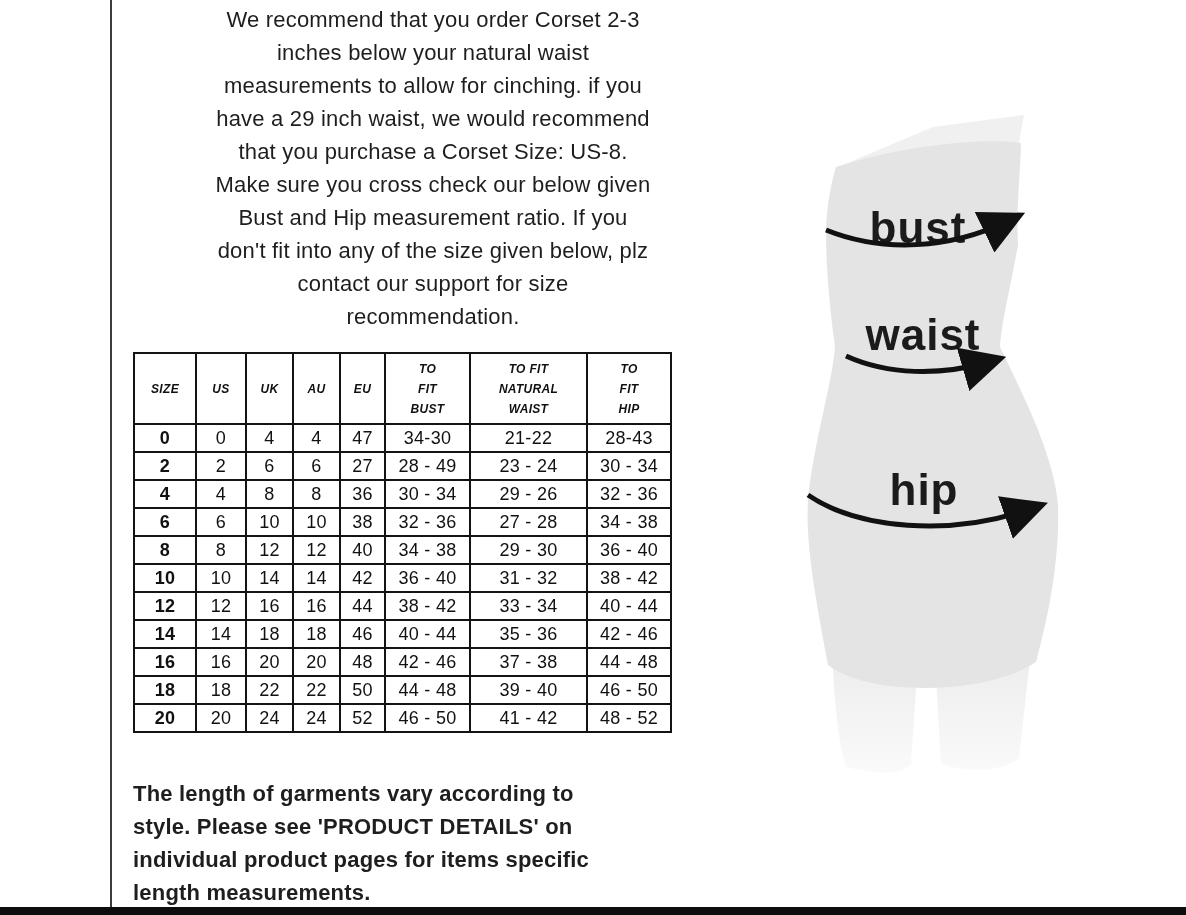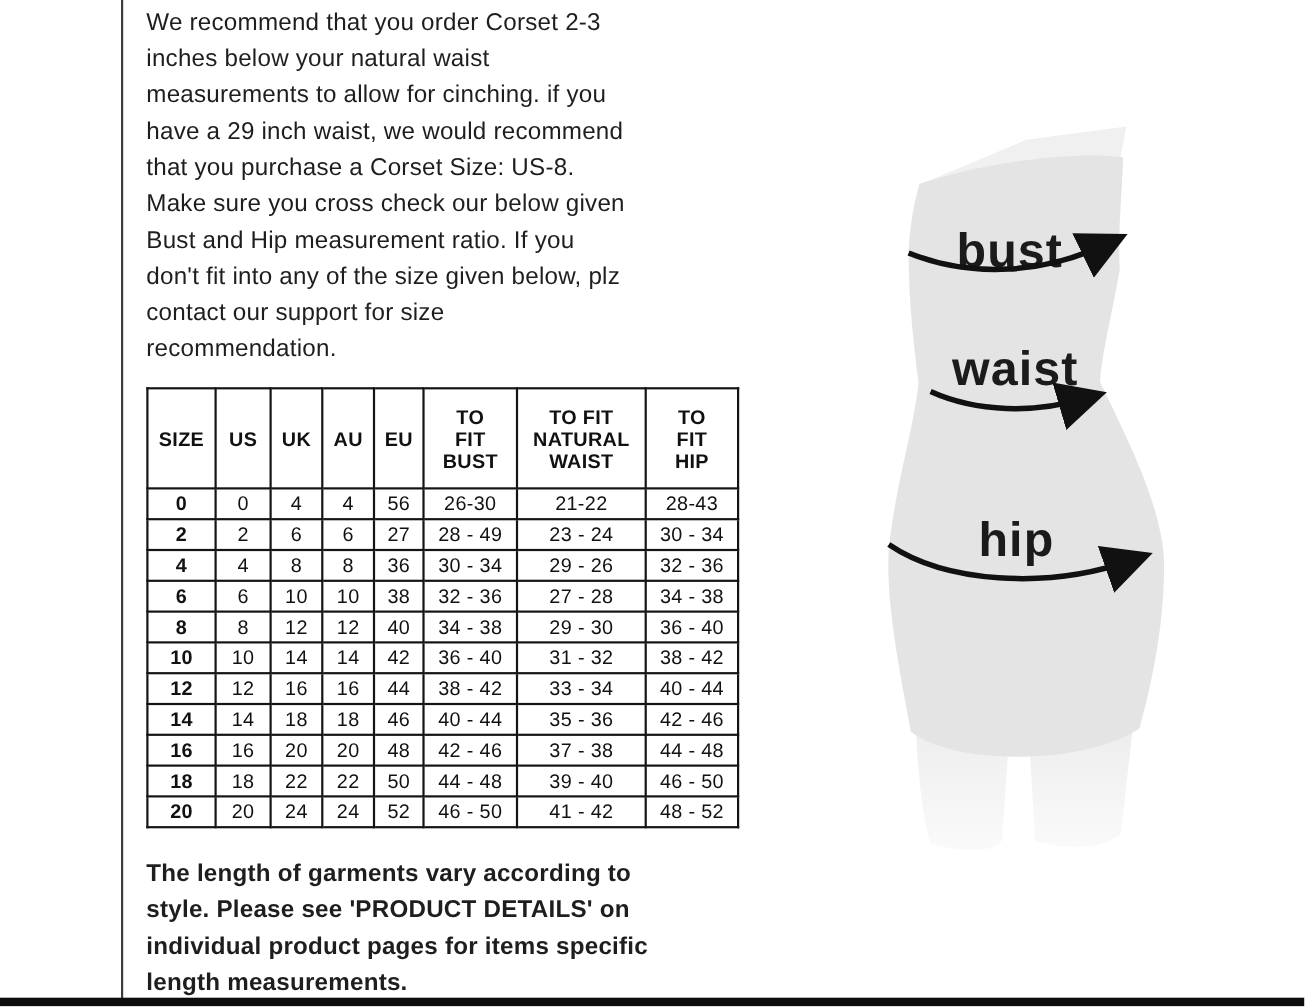--- a/index.html
+++ b/index.html
@@ -28,45 +28,46 @@
   }
 
   .para {
     position: absolute;
     white-space: pre-line;
     font-size: 22px;
     line-height: 33px;
     letter-spacing: 0.2px;
     color: #1e1e1e;
   }
-  .intro { left: 133px; top: 3px;  width: 600px; }
+  .intro { left: 133px; top: 3px;  width: 600px; text-align: center; }
   .note  { left: 133px; top: 777px; width: 600px; font-weight: bold; }
 
   table.size-table {
     position: absolute;
     left: 133px; top: 352px;
     width: 537px;
     border-collapse: collapse;
     table-layout: fixed;
     background: #ffffff;
   }
   .size-table th, .size-table td {
     border: 2px solid #141414;
     text-align: center;
     vertical-align: middle;
     color: #111111;
     overflow: hidden;
   }
   .size-table th {
-    font-size: 18px;
+    font-size: 12px;
     font-weight: bold;
     line-height: 20px;
     letter-spacing: 0.3px;
     white-space: pre-line;
-    height: 91px;
+    height: 71px;
+    font-style: italic;
   }
   .size-table td {
     font-size: 18px;
     letter-spacing: 0.3px;
     height: 28px;
     white-space: nowrap;
   }
   .size-table td.size-col { font-weight: bold; }
 
   .figure {
@@ -129,22 +130,22 @@
 FIT
 HIP</th>
         </tr>
     </thead>
     <tbody id="size-body">
         <tr>
           <td class="size-col">0</td>
           <td>0</td>
           <td>4</td>
           <td>4</td>
-          <td>56</td>
-          <td>26-30</td>
+          <td>47</td>
+          <td>34-30</td>
           <td>21-22</td>
           <td>28-43</td>
         </tr>
         <tr>
           <td class="size-col">2</td>
           <td>2</td>
           <td>6</td>
           <td>6</td>
           <td>27</td>
           <td>28 - 49</td>

